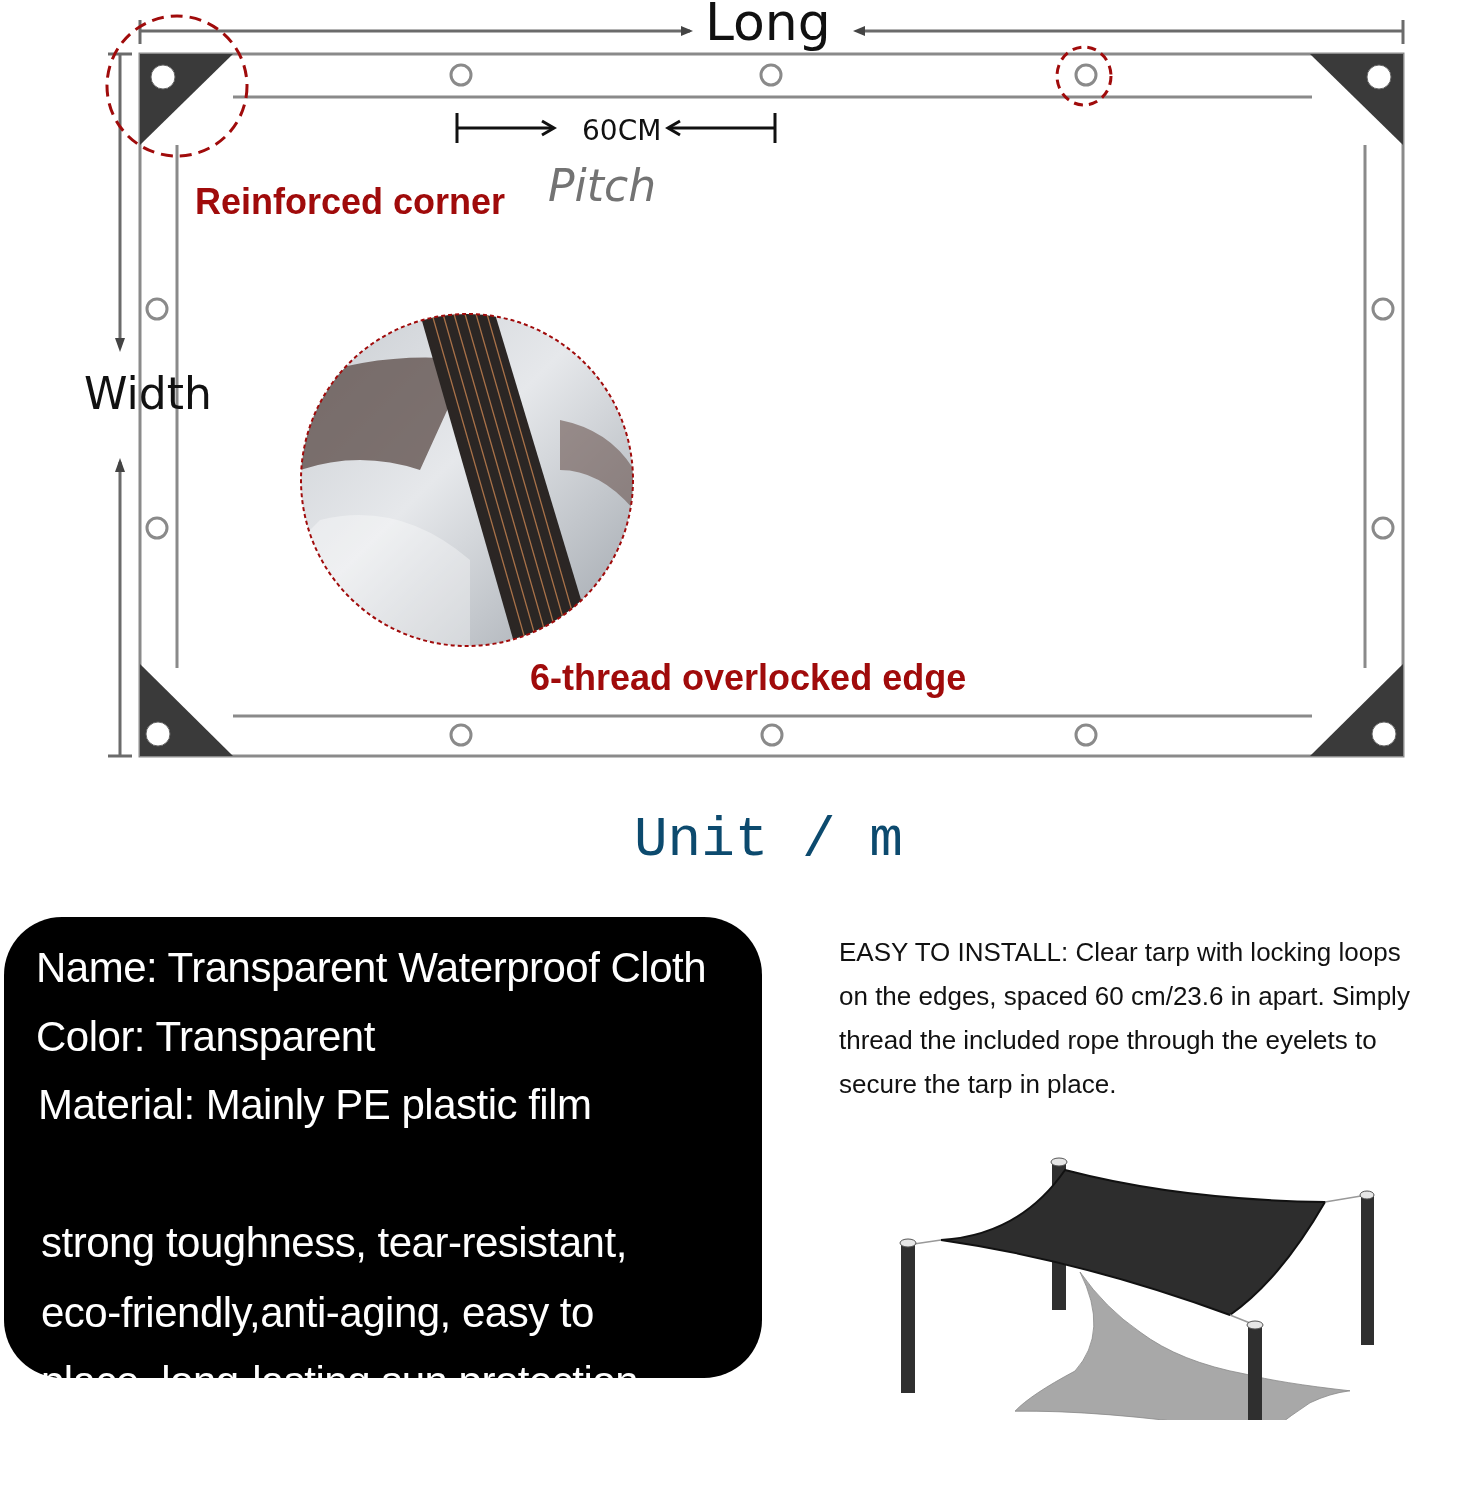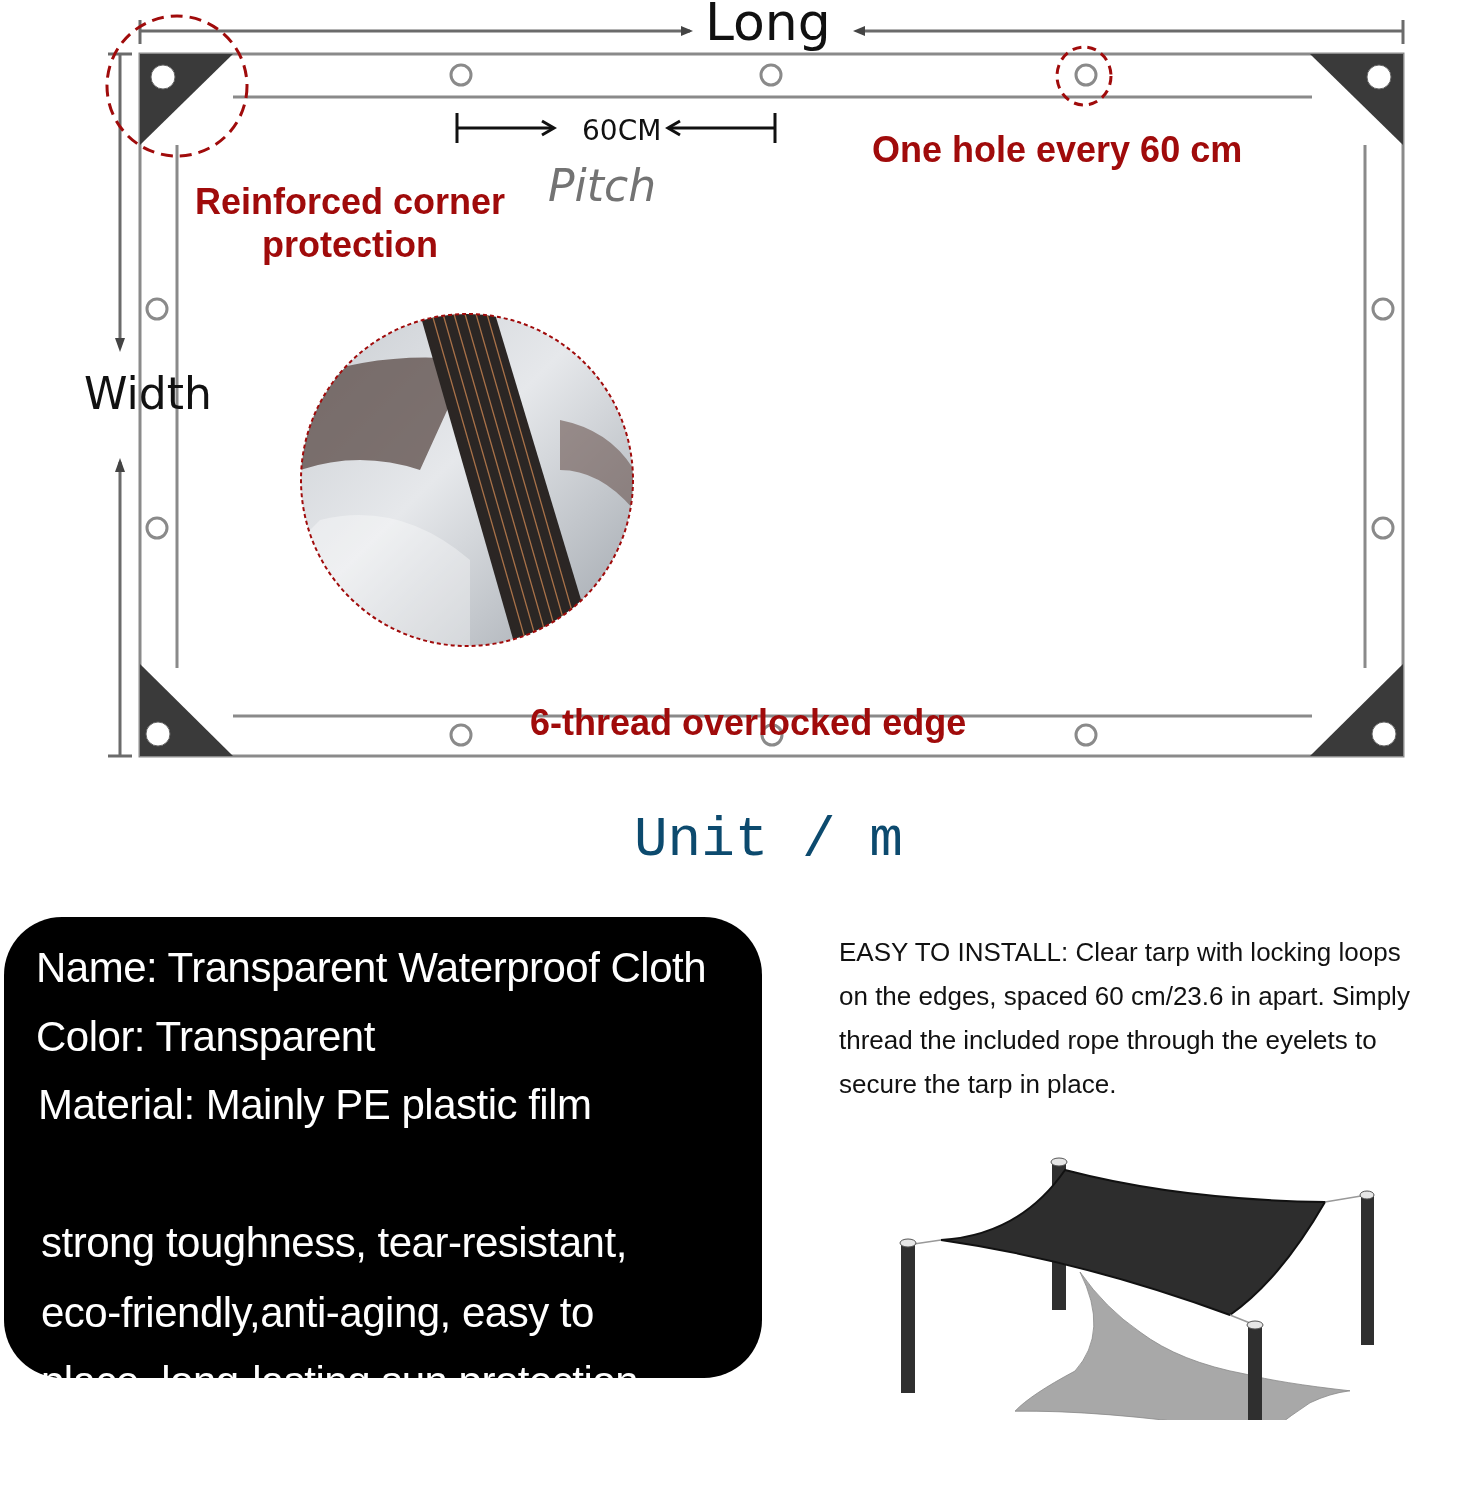--- a/index.html
+++ b/index.html
@@ -8,21 +8,21 @@
     .abs { position: absolute; white-space: nowrap; }
     .dim-label { font-family: "DejaVu Sans", sans-serif; color: #111; margin-left: 20px; }
     .red-label { color: #a00b0b; font-weight: bold; font-family: "Liberation Sans", sans-serif; }
     #dim-long { left: 705px; top: -8px; font-size: 52px; font-family: "DejaVu Sans", sans-serif; color:#111; }
     #dim-width { left: 84px; top: 368px; font-size: 44px; font-family: "DejaVu Sans", sans-serif; color:#111; }
     #pitch-value { left: 562px; top: 114px; font-size: 28px; }
     #pitch-label { left: 548px; top: 160px; font-size: 44px; font-family: "DejaVu Sans", sans-serif; color:#737373;font-style:italic; }
     #unit-label { left: 634px; top: 808px; font-size: 56px; font-family: Liberation Mono, monospace; color:#0c4a6e; }
     #label-corner { left: 160px; top: 180px; width: 380px; text-align: center; font-size: 36px; line-height: 43px; white-space: normal; }
     #label-hole { left: 872px; top: 129px; font-size: 36px; }
-    #label-edge { left: 530px; top: 657px; font-size: 36px; margin-top: 45px; }
+    #label-edge { left: 530px; top: 657px; font-size: 36px; }
 
     #info-box {
       position: absolute; left: 4px; top: 917px; width: 758px; height: 461px;
       background: #000; border-radius: 58px;
     }
     #info-box .line { position: absolute; color: #fff; font-size: 42px; font-family: "Liberation Sans", sans-serif; white-space: nowrap; letter-spacing: -0.5px; }
 
     #install-text {
       position: absolute; left: 839px; top: 930px; width: 640px;
       font-size: 26px; line-height: 44px; color: #111; font-family: "Liberation Sans", sans-serif;
@@ -130,23 +130,21 @@
   </svg>
 
   <div id="dim-long" class="abs">Long</div>
   <div id="dim-width" class="abs">Width</div>
   <div id="pitch-value" class="abs dim-label">60CM</div>
   <div id="pitch-label" class="abs">Pitch</div>
   <div id="unit-label" class="abs">Unit / m</div>
 
   <div id="label-corner" class="abs red-label">
     <div>Reinforced corner</div>
-    <div>protection</div>
   </div>
-  <div id="label-hole" class="abs red-label">One hole every 60 cm</div>
   <div id="label-edge" class="abs red-label">6-thread overlocked edge</div>
 </div>
 
 <div id="info-box">
   <div class="line" style="left:32px;top:27px;">Name: Transparent Waterproof Cloth</div>
   <div class="line" style="left:32px;top:96px;">Color: Transparent</div>
   <div class="line" style="left:34px;top:164px;">Material: Mainly PE plastic film</div>
   <div class="line" style="left:37px;top:302px;">strong toughness, tear-resistant,</div>
   <div class="line" style="left:37px;top:372px;">eco-friendly,anti-aging, easy to</div>
   <div class="line" style="left:37px;top:441px;">place, long-lasting sun protection,</div>

